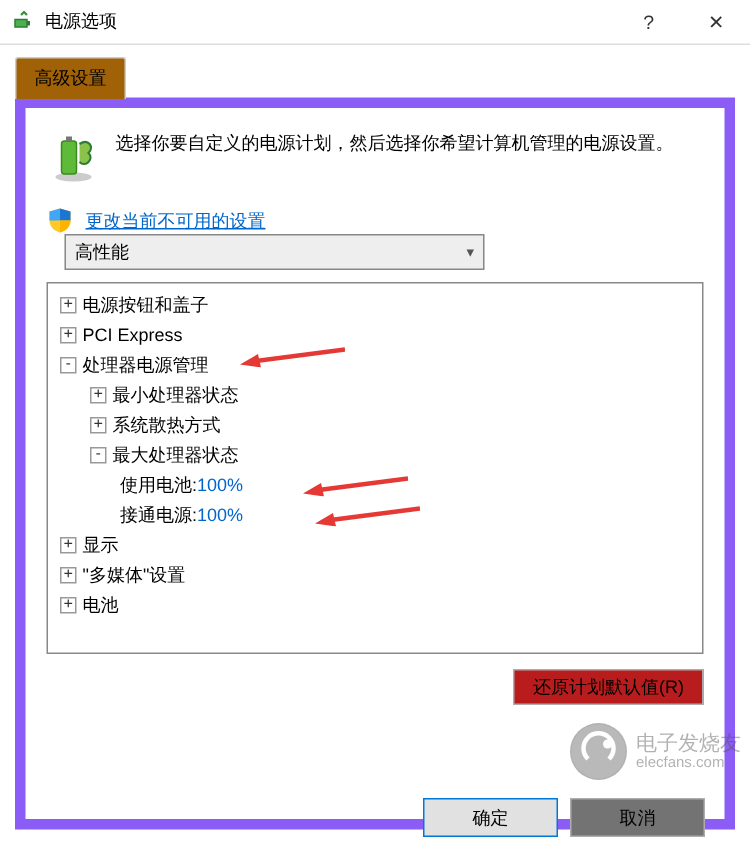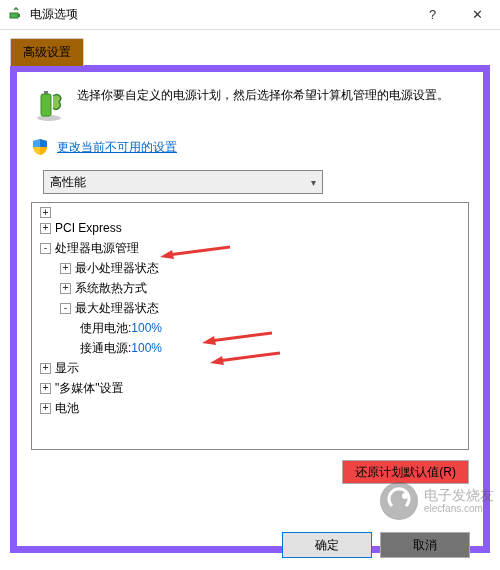--- a/index.html
+++ b/index.html
@@ -12,37 +12,37 @@
 
 .tab-area { padding: 8px 10px 0 10px; }
 .tab-strip { display: flex; }
 .tab { font-size: 12px; padding: 5px 12px; background: #a16207; border: 1px solid #ccc; border-bottom: none; border-top-left-radius: 2px; border-top-right-radius: 2px; position: relative; z-index: 2; }
 .tab-content { border: 7px solid #8b5cf6; margin-top: -1px; padding: 14px; position: relative; height: 488px; }
 
 .desc-row { display: flex; margin-bottom: 16px; }
 .battery-icon { width: 36px; height: 36px; margin-right: 10px; flex-shrink: 0; }
 .desc-text { font-size: 12px; line-height: 1.5; color: #000; }
 
-.link-row { display: flex; align-items: center; margin-bottom: 14px; }
+.link-row { display: flex; align-items: center; }
 .shield-icon { width: 18px; height: 18px; margin-right: 8px; }
 .link { color: #0066cc; font-size: 12px; text-decoration: underline; cursor: pointer; }
 
 .dropdown { width: 280px; height: 24px; border: 1px solid #888; background: #eee; display: flex; align-items: center; padding: 0 6px; font-size: 12px; position: relative; margin-bottom: 8px; margin-left: 12px; }
 .dropdown .chev { position: absolute; right: 6px; font-size: 10px; color: #555; }
 
 .tree-box { border: 1px solid #888; width: 100%; height: 248px; overflow: hidden; padding: 4px 0 4px 4px; font-size: 12px; line-height: 20px; background: #fff; position: relative; }
 .tree-row { display: flex; align-items: center; white-space: nowrap; }
 .pm { width: 11px; height: 11px; border: 1px solid #999; display: inline-flex; align-items: center; justify-content: center; font-size: 10px; line-height: 1; margin-right: 4px; font-family: monospace; color: #333; flex-shrink: 0; }
 .ind0 { padding-left: 4px; }
 .ind1 { padding-left: 24px; }
 .ind2 { padding-left: 44px; }
 .val { color: #0066cc; }
 
 .restore-row { display: flex; justify-content: flex-end; margin-top: 10px; }
-.btn-std { height: 24px; min-width: 120px; font-size: 12px; background: #ef4444; border: 1px solid #adadad; padding: 0 12px; cursor: pointer; }
+.btn-std { height: 24px; min-width: 120px; font-size: 12px; background: #b91c1c; border: 1px solid #adadad; padding: 0 12px; cursor: pointer; }
 
 .bottom-row { position: absolute; bottom: 12px; right: 30px; display: flex; gap: 8px; }
 .btn-ok { height: 26px; width: 90px; font-size: 12px; background: #e1e1e1; border: 1px solid #0078d7; cursor: pointer; }
 .btn-cancel, .btn-apply { height: 26px; width: 90px; font-size: 12px; background: #737373; border: 1px solid #adadad; cursor: pointer; }
 
 .arrow { position: absolute; pointer-events: none; }
 .arrow svg { display: block; }
 
 .watermark { position: absolute; right: 6px; bottom: 50px; opacity: 0.45; display: flex; align-items: center; gap: 6px; }
 .watermark .logo { width: 38px; height: 38px; border-radius: 50%; background: #555; display: flex; align-items: center; justify-content: center; }
@@ -99,20 +99,21 @@
     </div>
 
     <div class="dropdown">
       <span>高性能</span>
       <span class="chev">▾</span>
     </div>
 
     <div class="tree-box">
       <div class="tree-row ind0">
           <span class="pm">+</span>
+          <span>电源按钮和盖子</span>
         </div>
       <div class="tree-row ind0">
           <span class="pm">+</span>
           <span>PCI Express</span>
         </div>
       <div class="tree-row ind0">
           <span class="pm">-</span>
           <span>处理器电源管理</span>
         </div>
       <div class="tree-row ind1">

